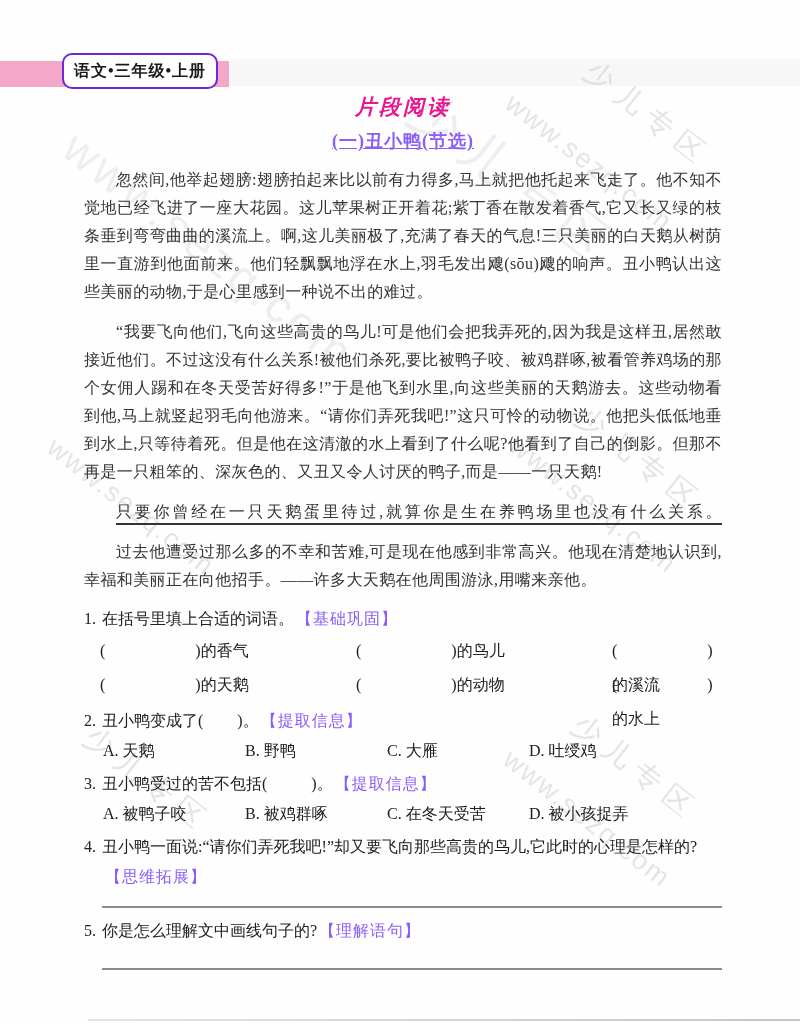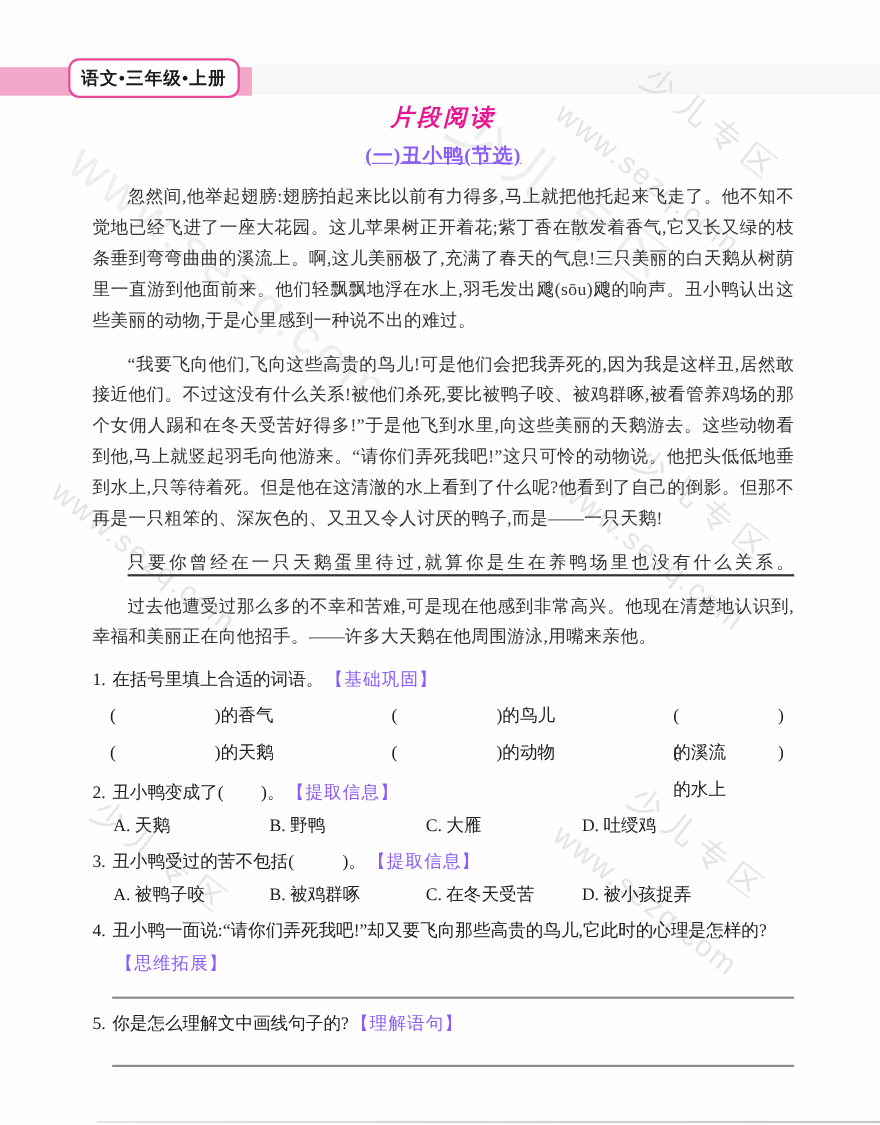--- a/index.html
+++ b/index.html
@@ -5,21 +5,21 @@
   html,body{margin:0;padding:0;background:#ffffff;}
   .page{position:relative;width:800px;height:1023px;overflow:hidden;background:#fefefe;
         font-family:"Liberation Serif","DejaVu Serif",serif;color:#2f2f2f;}
   
   .scan-strip{position:absolute;top:59px;left:229px;width:571px;height:27px;background:#f7f7f8;}
   .page-bottom-edge{position:absolute;bottom:2px;left:88px;right:0;height:2px;
         background:linear-gradient(to right,rgba(0,0,0,.10),rgba(0,0,0,.22));}
   
   .top-band{position:absolute;top:61px;left:0;width:229px;height:26px;background:#f3a7c9;}
   .badge{position:absolute;top:53px;left:62px;width:156px;height:36px;background:#ffffff;
-        border:2px solid #ec4899;border-radius:10px;box-sizing:border-box;
+        border:2px solid #6d28d9;border-radius:10px;box-sizing:border-box;
         display:flex;align-items:center;justify-content:center;
         font-weight:bold;font-size:16px;color:#1a1a1a;letter-spacing:1px;z-index:3;}
   
   .wm{position:absolute;color:#c6c6c6;opacity:.45;transform:rotate(38deg);transform-origin:0 0;
         pointer-events:none;font-family:"Liberation Sans","DejaVu Sans",sans-serif;z-index:1;white-space:nowrap;}
   .wm-url{font-size:27px;letter-spacing:2px;}
   .wm-zone{font-size:29px;letter-spacing:9px;}
   .wm-big{font-size:50px;letter-spacing:12px;opacity:.28;}
   .wm-bigurl{font-size:46px;letter-spacing:4px;opacity:.28;}
   

